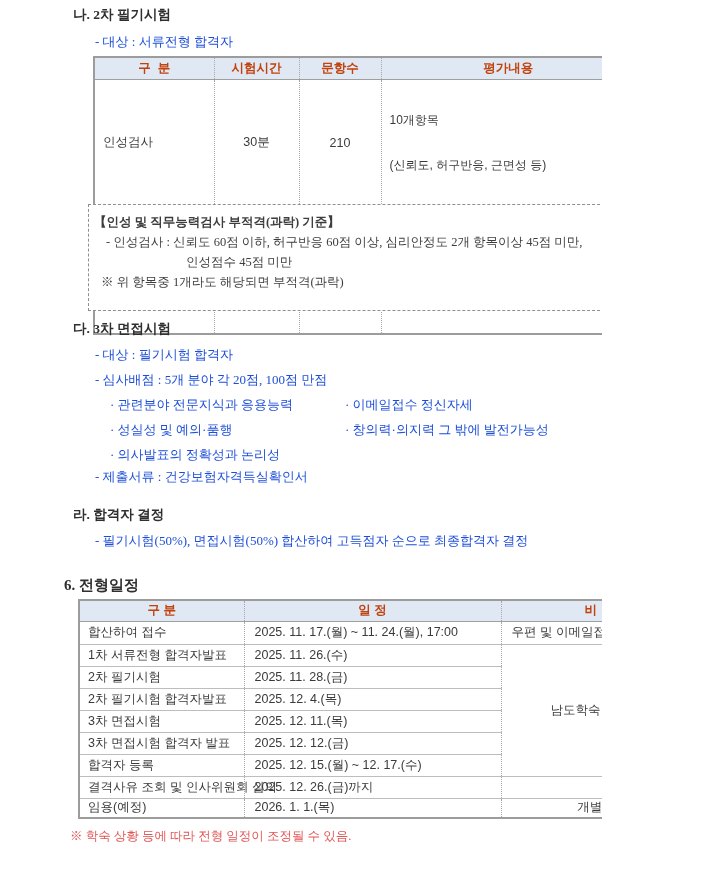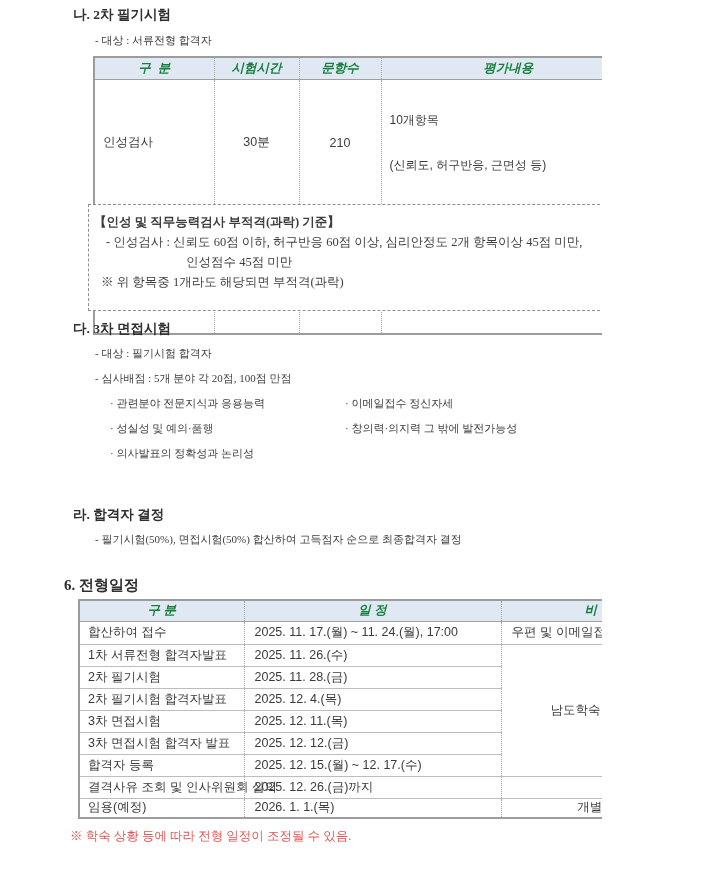--- a/index.html
+++ b/index.html
@@ -5,34 +5,33 @@
   * { margin:0; padding:0; box-sizing:border-box; }
   html,body { background:#ffffff; }
   #page {
     position:relative; width:602px; height:869px; background:#ffffff;
     font-family:"Liberation Serif","DejaVu Serif",serif;
     color:#3d3d3d; overflow:hidden;
   }
   .abs { position:absolute; white-space:pre; }
   .h1  { font-weight:bold; font-size:13.5px; color:#2f2f2f; }
   .h0  { font-weight:bold; font-size:15px; color:#2f2f2f; }
-  .body-line { font-size:11px; color:#404040; }
+  .body-line { font-size:13px; color:#1d4ed8; }
 
   
   table {
     border-collapse:collapse; table-layout:fixed;
     font-family:"Liberation Sans","DejaVu Sans",sans-serif;
     font-size:12.5px; color:#3a3a3a;
   }
   .doc-table { border:2px solid #9c9c9c; }
   .doc-table th {
-    background:#dfe8f3; font-weight:bold; font-size:12.5px; color:#15803d;
+    background:#dfe8f3; font-weight:bold; font-size:12.5px; color:#c2410c;
     text-align:center; vertical-align:middle; white-space:pre;
     border-bottom:1px solid #9f9f9f;
-    font-style:italic;
   }
   .doc-table td {
     vertical-align:middle; border-top:1px solid #bdbdbd;
   }
   .doc-table td + td, .doc-table th + th { border-left:1px dotted #a8a8a8; }
   .cell-left   { text-align:left; padding-left:8px; }
   .cell-center { text-align:center; }
   .eval-cell   { padding:3px 8px; font-size:12px; line-height:15px; text-align:left; }
 
   
@@ -100,20 +99,21 @@
   <div class="abs body-line" style="left:95px; top:371px;">- 심사배점 : 5개 분야 각 20점, 100점 만점</div>
 
   <div class="abs body-line" style="left:110px; top:396px;">· 관련분야 전문지식과 응용능력</div>
   <div class="abs body-line" style="left:345px; top:396px;">· 이메일접수 정신자세</div>
 
   <div class="abs body-line" style="left:110px; top:421px;">· 성실성 및 예의·품행</div>
   <div class="abs body-line" style="left:345px; top:421px;">· 창의력·의지력 그 밖에 발전가능성</div>
 
   <div class="abs body-line" style="left:110px; top:446px;">· 의사발표의 정확성과 논리성</div>
 
+  <div class="abs body-line" style="left:95px; top:468px;">- 제출서류 : 건강보험자격득실확인서</div>
 
   <div class="abs h1" style="left:73px; top:506px;">라. 합격자 결정</div>
 
   <div class="abs body-line" style="left:95px; top:532px;">- 필기시험(50%), 면접시험(50%) 합산하여 고득점자 순으로 최종합격자 결정</div>
 
   <div class="abs h0" style="left:64px; top:576px;">6. 전형일정</div>
 
   <table class="doc-table abs" style="left:78px; top:599px; width:625px;">
     <colgroup>
       <col style="width:165px"><col style="width:257px"><col style="width:203px">

